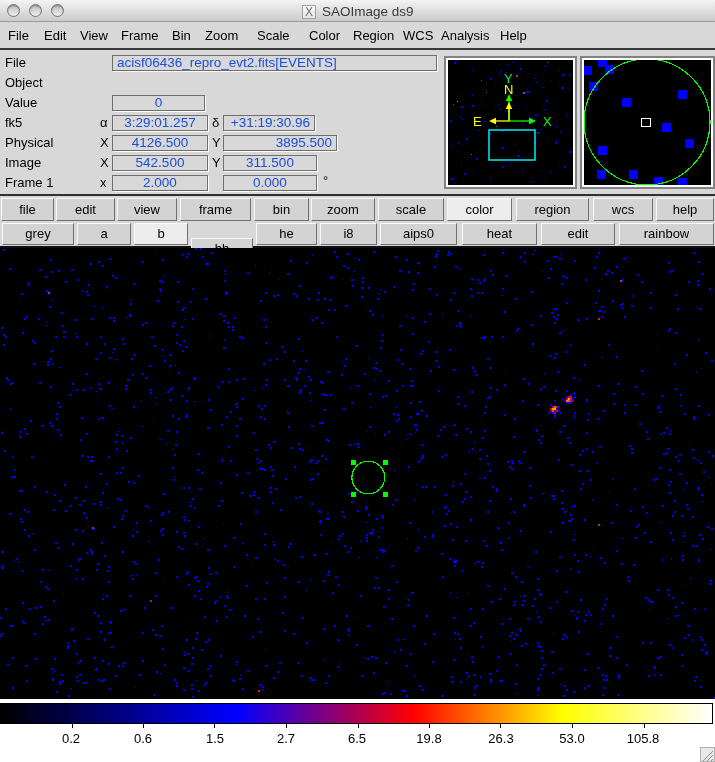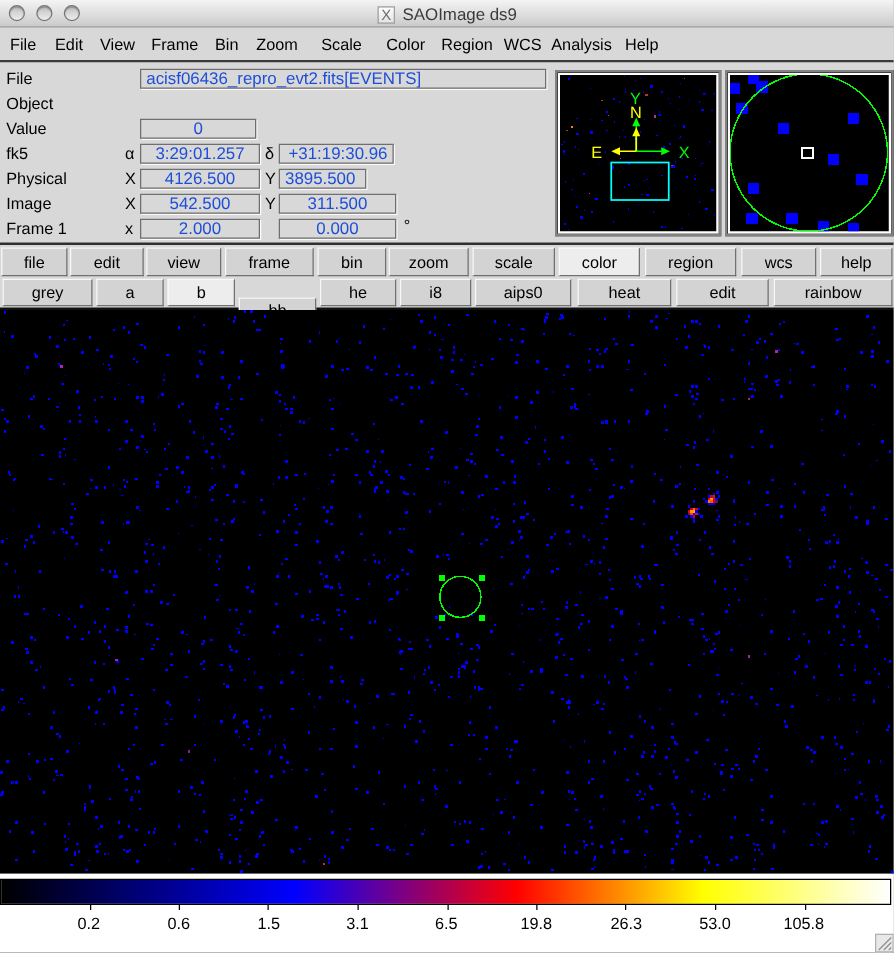--- a/index.html
+++ b/index.html
@@ -98,21 +98,21 @@
 <div class="ilabel" style="left:100px;top:125px">x</div>
 <div class="ilabel" style="left:212px;top:65px">δ</div>
 <div class="ilabel" style="left:212px;top:85px">Y</div>
 <div class="ilabel" style="left:212px;top:105px">Y</div>
 <div class="ilabel" style="left:323px;top:123px">°</div>
 <div class="ibox " style="left:112px;top:5px;width:325px;text-align:left">acisf06436_repro_evt2.fits[EVENTS]</div>
 <div class="ibox " style="left:112px;top:45px;width:93px;text-align:center">0</div>
 <div class="ibox " style="left:112px;top:65px;width:96px;text-align:center">3:29:01.257</div>
 <div class="ibox " style="left:223px;top:65px;width:92px;text-align:right">+31:19:30.96</div>
 <div class="ibox " style="left:112px;top:85px;width:96px;text-align:center">4126.500</div>
-<div class="ibox " style="left:223px;top:85px;width:70px;text-align:left">3895.500</div>
+<div class="ibox " style="left:223px;top:85px;width:114px;text-align:right">3895.500</div>
 <div class="ibox " style="left:112px;top:105px;width:96px;text-align:center">542.500</div>
 <div class="ibox " style="left:223px;top:105px;width:94px;text-align:center">311.500</div>
 <div class="ibox " style="left:112px;top:125px;width:96px;text-align:center">2.000</div>
 <div class="ibox " style="left:223px;top:125px;width:94px;text-align:center">0.000</div>
   </div>
   <div id="panner">
     <svg width="125" height="125" shape-rendering="crispEdges">
 <rect x="98" y="40" width="2" height="2" fill="#0000ff"></rect>
 <rect x="14" y="59" width="1" height="1" fill="#0000ff"></rect>
 <rect x="18" y="78" width="2" height="2" fill="#0000ff"></rect>
@@ -2041,21 +2041,21 @@
     </svg>
   </div>
   <div id="cbar">
 <div class="tick" style="left:72px"></div>
 <div class="tlabel" style="left:46px">0.2</div>
 <div class="tick" style="left:143px"></div>
 <div class="tlabel" style="left:118px">0.6</div>
 <div class="tick" style="left:214px"></div>
 <div class="tlabel" style="left:190px">1.5</div>
 <div class="tick" style="left:286px"></div>
-<div class="tlabel" style="left:261px">3.1</div>
+<div class="tlabel" style="left:261px">2.7</div>
 <div class="tick" style="left:358px"></div>
 <div class="tlabel" style="left:332px">6.5</div>
 <div class="tick" style="left:429px"></div>
 <div class="tlabel" style="left:404px">19.8</div>
 <div class="tick" style="left:500px"></div>
 <div class="tlabel" style="left:476px">26.3</div>
 <div class="tick" style="left:572px"></div>
 <div class="tlabel" style="left:547px">53.0</div>
 <div class="tick" style="left:644px"></div>
 <div class="tlabel" style="left:618px">105.8</div>

